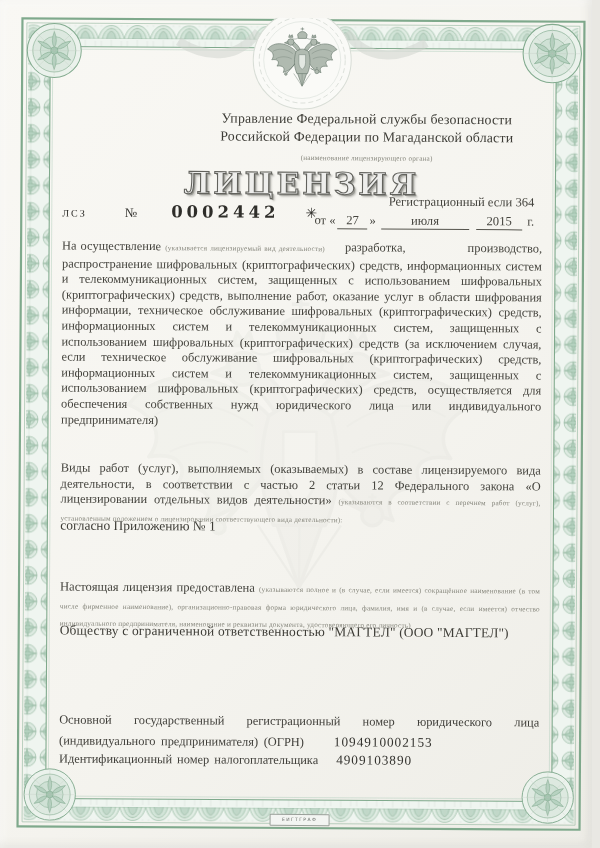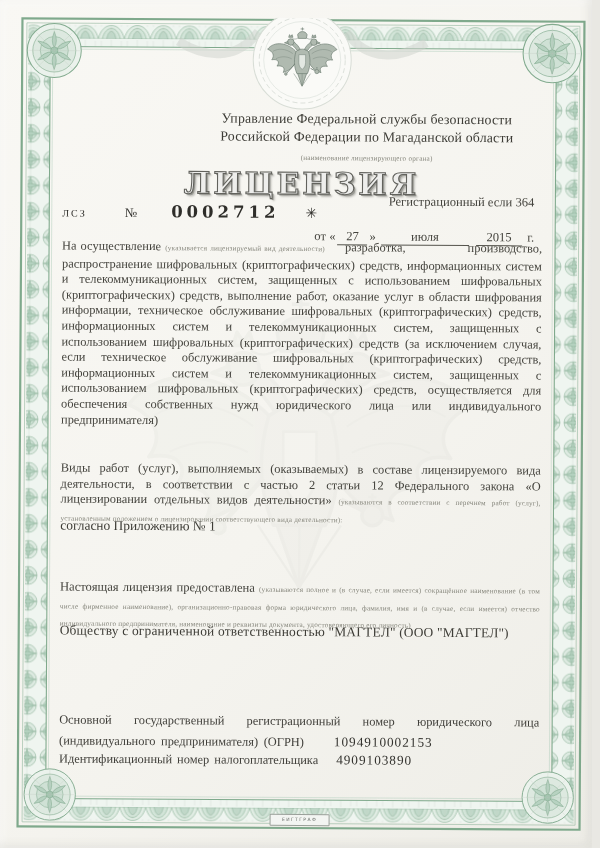--- a/index.html
+++ b/index.html
@@ -22,21 +22,21 @@
   .fine{font-size:7.2px;color:#87877d;letter-spacing:.2px;}
   .title-row{top:166px;left:0;width:600px;text-align:center;}
   .license-title{
     font-family:"DejaVu Serif", serif;font-weight:bold;font-size:30px;letter-spacing:3px;
     color:#eeeeec;-webkit-text-stroke:1.1px #62625d;
     text-shadow:1.5px 1.5px 0 #9a9a94, 2.6px 2.6px 2px rgba(70,70,64,.35);
   }
   .reg{top:194px;right:59px;left:auto;width:230px;text-align:right;font-size:12.6px;color:#45443e;}
   .date-line{margin-top:4px;font-size:12.6px;white-space:nowrap;}
   .fill{display:inline-block;border-bottom:1px solid #55544d;text-align:center;margin:0 2px;}
-  .fill.day{width:30px;margin-top:16px;}
+  .fill.day{width:30px;}
   .fill.month{width:88px;}
   .fill.year{width:46px;}
   .serial{top:203px;width:260px;display:flex;align-items:baseline;color:#2f2e2a;}
   .serial .series{font-size:10px;letter-spacing:2px;}
   .serial .numsign{font-size:13px;margin-left:38px;}
   .serial .number{font-family:"DejaVu Serif", serif;font-weight:bold;font-size:16.5px;letter-spacing:4px;margin-left:34px;}
   .serial .star{font-size:14px;margin-left:26px;color:#2f2e2a;}
   .body-text{font-size:12.4px;line-height:15.6px;text-align:justify;color:#45443e;}
   .grant{top:240px;}
   .gap-a{display:inline-block;width:16px;}
@@ -178,21 +178,21 @@
         <span>от «</span><span class="fill day">27</span><span>»</span>
         <span class="fill month">июля</span>
         <span class="fill year">2015</span>
         <span>г.</span>
       </div>
     </div>
 
     <div class="sec serial">
       <span class="series">ЛСЗ</span>
       <span class="numsign">№</span>
-      <span class="number">0002712</span>
+      <span class="number">0002442</span>
       <span class="star">✳</span>
     </div>
 
     <div class="sec body-text grant">
       <span>На осуществление</span>
       <span class="fine">(указывается лицензируемый вид деятельности)</span>
       <span class="gap-a"></span><span>разработка,</span>
       <span class="gap-b"></span><span>производство, распространение шифровальных (криптографических) средств, информационных систем и телекоммуникационных систем, защищенных с использованием шифровальных (криптографических) средств, выполнение работ, оказание услуг в области шифрования информации, техническое обслуживание шифровальных (криптографических) средств, информационных систем и телекоммуникационных систем, защищенных с использованием шифровальных (криптографических) средств (за исключением случая, если техническое обслуживание шифровальных (криптографических) средств, информационных систем и телекоммуникационных систем, защищенных с использованием шифровальных (криптографических) средств, осуществляется для обеспечения собственных нужд юридического лица или индивидуального предпринимателя)</span>
     </div>
 

